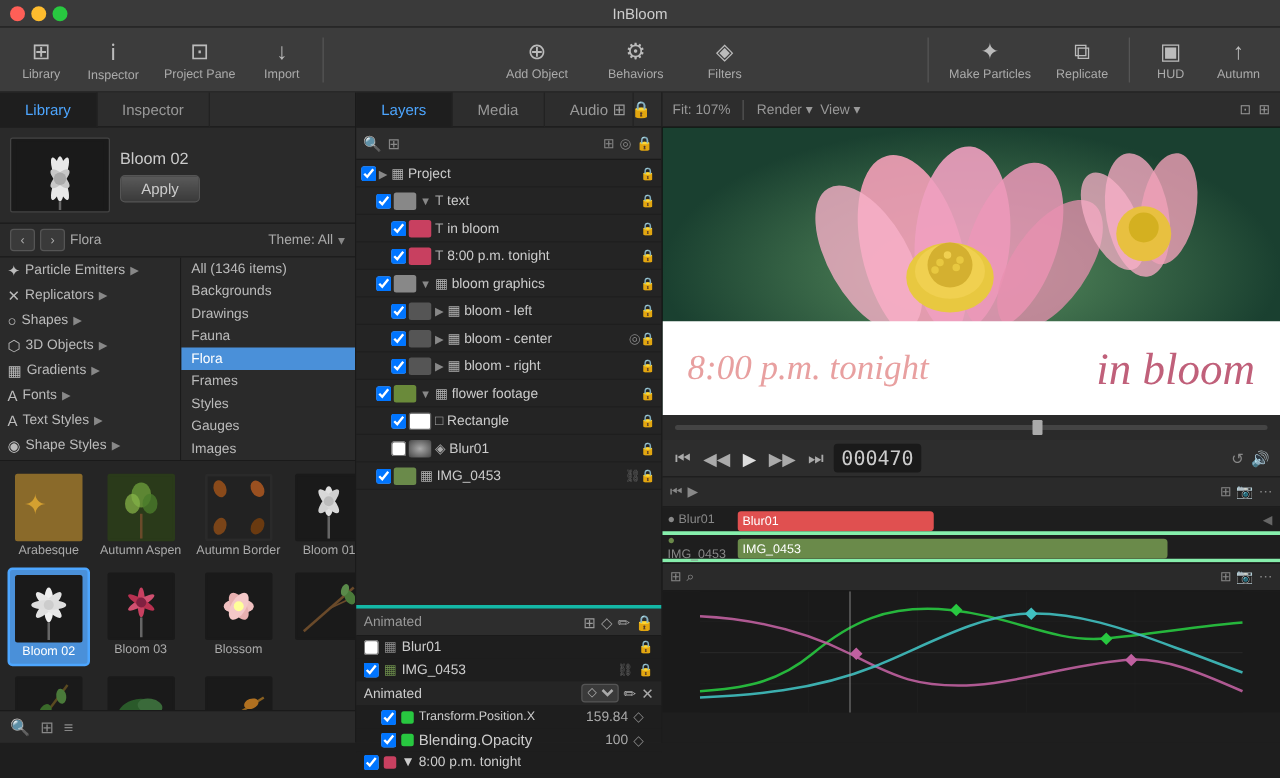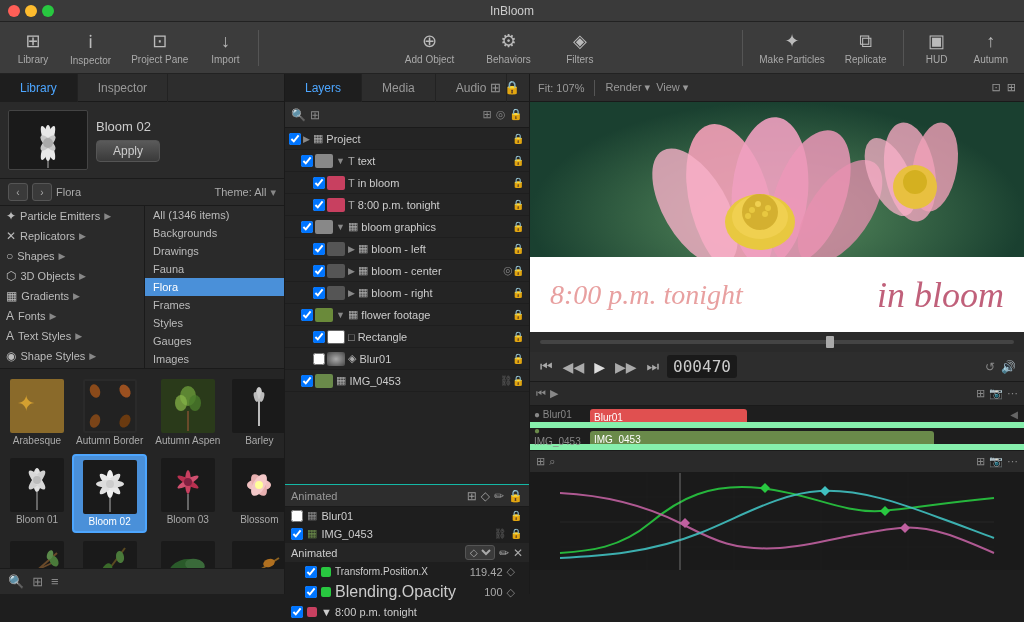--- a/index.html
+++ b/index.html
@@ -354,21 +354,21 @@
     .layer-expand {
       color: #888;
       font-size: 9px;
       margin-right: 3px;
     }
 
     
     .timeline-area {
       height: 110px;
       background: #1e1e1e;
-      border-top: 1px solid #14b8a6;
+      border-top: 3px solid #14b8a6;
     }
     .timeline-header {
       height: 22px;
       background: #2d2d2d;
       display: flex;
       align-items: center;
       padding: 0 6px;
       gap: 4px;
       border-bottom: 1px solid #1a1a1a;
       font-size: 11px;
@@ -501,21 +501,21 @@
       padding: 0 6px;
       font-size: 10px;
       color: #666;
       gap: 8px;
       border-bottom: 1px solid #1a1a1a;
     }
     .track-row {
       height: 22px;
       display: flex;
       align-items: center;
-      border-bottom: 6px solid #86efac;
+      border-bottom: 3px solid #86efac;
       position: relative;
     }
     .track-label-area {
       width: 60px;
       padding: 0 4px;
       font-size: 10px;
       color: #888;
       flex-shrink: 0;
     }
     .track-content {
@@ -770,57 +770,45 @@
         <div class="thumb-img" style="background:#8a6a2a;">
           <svg width="50" height="50" viewBox="0 0 50 50">
               <rect width="50" height="50" fill="#8a6a2a"></rect>
               <text x="5" y="30" font-size="22" fill="#d4a030">✦</text>
             </svg>
         </div>
         <span class="thumb-label">Arabesque</span>
       </div>
 
       <div class="thumb-item">
+        <div class="thumb-img" style="background:#2a3a1a;">
+          <svg width="50" height="50" viewBox="0 0 50 50">
+              <rect width="50" height="50" fill="#2a3a1a"></rect>
+              <ellipse cx="25" cy="15" rx="8" ry="10" fill="#6a9a3a" opacity="0.8"></ellipse>
+              <ellipse cx="18" cy="22" rx="6" ry="8" fill="#8ab84a" opacity="0.7"></ellipse>
+              <ellipse cx="32" cy="22" rx="6" ry="8" fill="#4a7a2a" opacity="0.8"></ellipse>
+              <line x1="25" y1="30" x2="25" y2="50" stroke="#6a4a2a" stroke-width="2"></line>
+            </svg>
+        </div>
+        <span class="thumb-label">Autumn Aspen</span>
+      </div>
+
+      <div class="thumb-item">
         <div class="thumb-img" style="background:#2a2a2a;">
           <svg width="50" height="50" viewBox="0 0 50 50">
               <rect width="50" height="50" fill="#222"></rect>
               <ellipse cx="10" cy="10" rx="5" ry="7" fill="#8a4a1a" transform="rotate(-20,10,10)"></ellipse>
               <ellipse cx="40" cy="40" rx="5" ry="7" fill="#6a3a10" transform="rotate(30,40,40)"></ellipse>
               <ellipse cx="10" cy="40" rx="5" ry="7" fill="#7a4418" transform="rotate(20,10,40)"></ellipse>
               <ellipse cx="40" cy="10" rx="5" ry="7" fill="#9a5020" transform="rotate(-30,40,10)"></ellipse>
             </svg>
         </div>
         <span class="thumb-label">Autumn Border</span>
       </div>
 
-      <div class="thumb-item">
-        <div class="thumb-img" style="background:#2a3a1a;">
-          <svg width="50" height="50" viewBox="0 0 50 50">
-              <rect width="50" height="50" fill="#2a3a1a"></rect>
-              <ellipse cx="25" cy="15" rx="8" ry="10" fill="#6a9a3a" opacity="0.8"></ellipse>
-              <ellipse cx="18" cy="22" rx="6" ry="8" fill="#8ab84a" opacity="0.7"></ellipse>
-              <ellipse cx="32" cy="22" rx="6" ry="8" fill="#4a7a2a" opacity="0.8"></ellipse>
-              <line x1="25" y1="30" x2="25" y2="50" stroke="#6a4a2a" stroke-width="2"></line>
-            </svg>
-        </div>
-        <span class="thumb-label">Autumn Aspen</span>
-      </div>
-
-      <div class="thumb-item">
-        <div class="thumb-img" style="background:#1a1a1a;">
-          <svg width="50" height="50" viewBox="0 0 50 50">
-              <rect width="50" height="50" fill="#1a1a1a"></rect>
-              <line x1="25" y1="45" x2="25" y2="10" stroke="#bbb" stroke-width="2"></line>
-              <ellipse cx="25" cy="12" rx="3" ry="6" fill="#ccc"></ellipse>
-              <ellipse cx="22" cy="16" rx="2" ry="5" fill="#bbb" transform="rotate(-15,22,16)"></ellipse>
-              <ellipse cx="28" cy="16" rx="2" ry="5" fill="#bbb" transform="rotate(15,28,16)"></ellipse>
-            </svg>
-        </div>
-        <span class="thumb-label">Barley</span>
-      </div>
 
       <div class="thumb-item">
         <div class="thumb-img" style="background:#1a1a1a;">
           <svg width="50" height="50" viewBox="0 0 50 50">
               <rect width="50" height="50" fill="#1a1a1a"></rect>
               <ellipse cx="25" cy="20" rx="4" ry="12" fill="#e0e0e0"></ellipse>
               <ellipse cx="25" cy="20" rx="4" ry="12" fill="#d0d0d0" transform="rotate(40,25,20)"></ellipse>
               <ellipse cx="25" cy="20" rx="4" ry="12" fill="#d8d8d8" transform="rotate(-40,25,20)"></ellipse>
               <circle cx="25" cy="20" r="4" fill="#bbb"></circle>
               <line x1="25" y1="32" x2="25" y2="50" stroke="#666" stroke-width="2"></line>
@@ -1093,28 +1081,28 @@
         </select>
         <span style="cursor:pointer;color:#aaa;font-size:12px;">✏</span>
         <span style="cursor:pointer;color:#aaa;font-size:12px;">✕</span>
       </div>
 
 
       <div style="display:flex;align-items:center;padding:2px 14px 2px 20px;gap:4px;border-bottom:1px solid #1e1e1e;">
         <input type="checkbox" checked="" style="width: 12px; height: 12px;">
         <div style="width:10px;height:10px;background:#28c840;border-radius:2px;"></div>
         <span style="font-size:10px;color:#ccc;flex:1;">Transform.Position.X</span>
-        <span style="font-size:11px;color:#aaa;">119.42</span>
+        <span style="font-size:11px;color:#aaa;">159.84</span>
         <span style="color:#888;cursor:pointer;">◇</span>
       </div>
 
       <div style="display:flex;align-items:center;padding:2px 14px 2px 20px;gap:4px;border-bottom:1px solid #1e1e1e;">
         <input type="checkbox" checked="" style="width: 12px; height: 12px;">
         <div style="width:10px;height:10px;background:#28c840;border-radius:2px;"></div>
-        <span style="font-size:16px;color:#ccc;flex:1;">Blending.Opacity</span>
+        <span style="font-size:12px;color:#ccc;flex:1;">Blending.Opacity</span>
         <span style="font-size:11px;color:#aaa;">100</span>
         <span style="color:#888;cursor:pointer;">◇</span>
       </div>
 
       <div style="display:flex;align-items:center;padding:2px 6px;gap:4px;border-bottom:1px solid #1e1e1e;">
         <input type="checkbox" checked="" style="width: 12px; height: 12px;">
         <div style="width:10px;height:10px;background:#c84060;border-radius:2px;"></div>
         <span style="font-size:11px;color:#ccc;flex:1;">▼ 8:00 p.m. tonight</span>
       </div>
 

